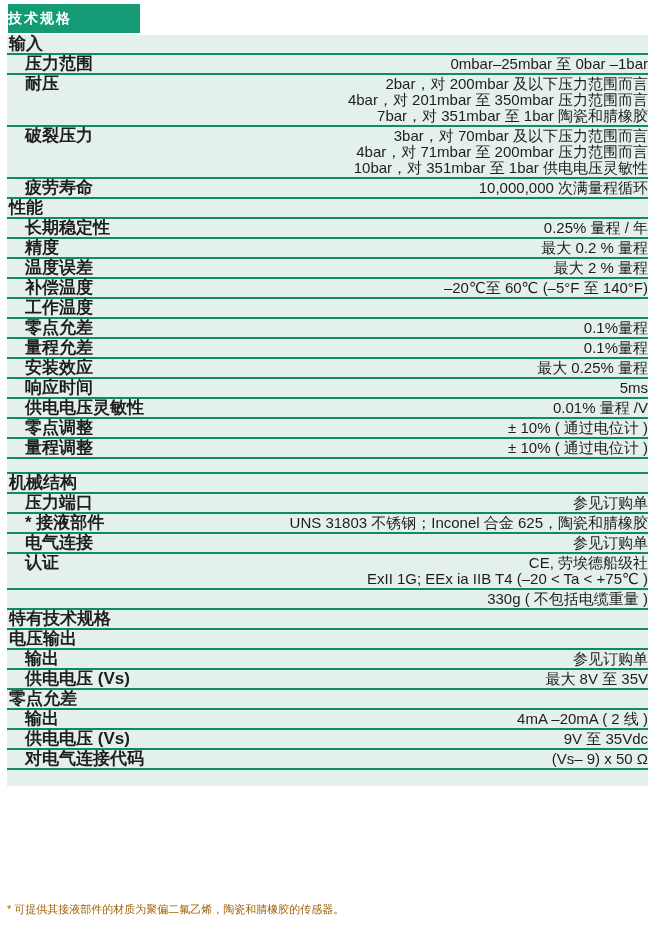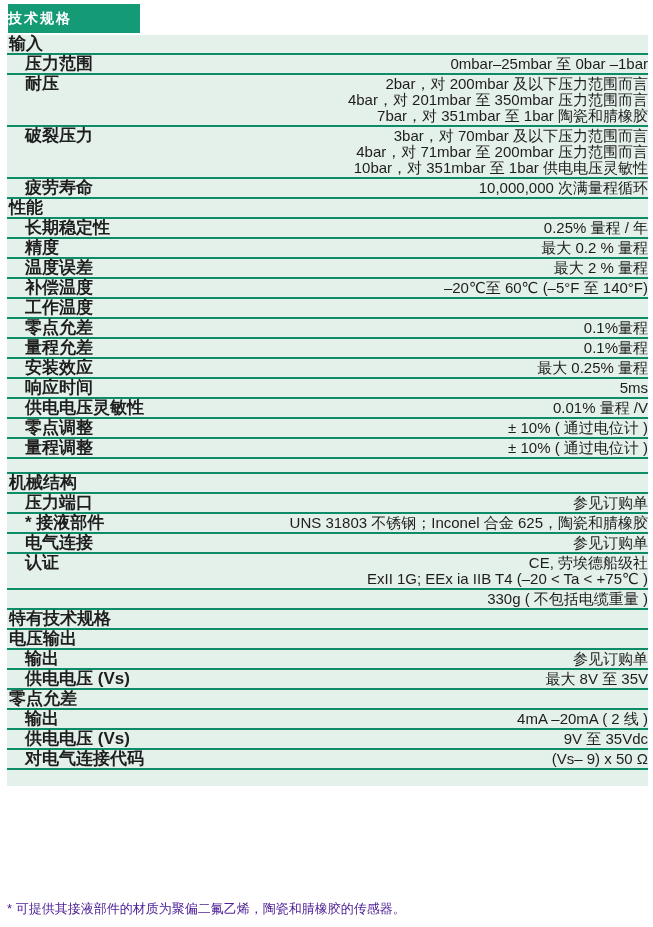--- a/index.html
+++ b/index.html
@@ -51,23 +51,23 @@
   .value {
     flex: 1 1 auto;
     font-size: 15px;
     line-height: 16px;
     text-align: right;
   }
   .value-line { white-space: nowrap; }
   .footnote {
     position: absolute;
     left: 7px; top: 901px;
-    font-size: 13px;
+    font-size: 11px;
     line-height: 16px;
-    color: #4c1d95;
+    color: #a16207;
   }
 </style>
 </head>
 <body>
 
 <div class="title-bar">技术规格</div>
 
 <div class="spec-table" id="spec-table">
     <div class="row section-row">
       <div class="label">输入</div>

